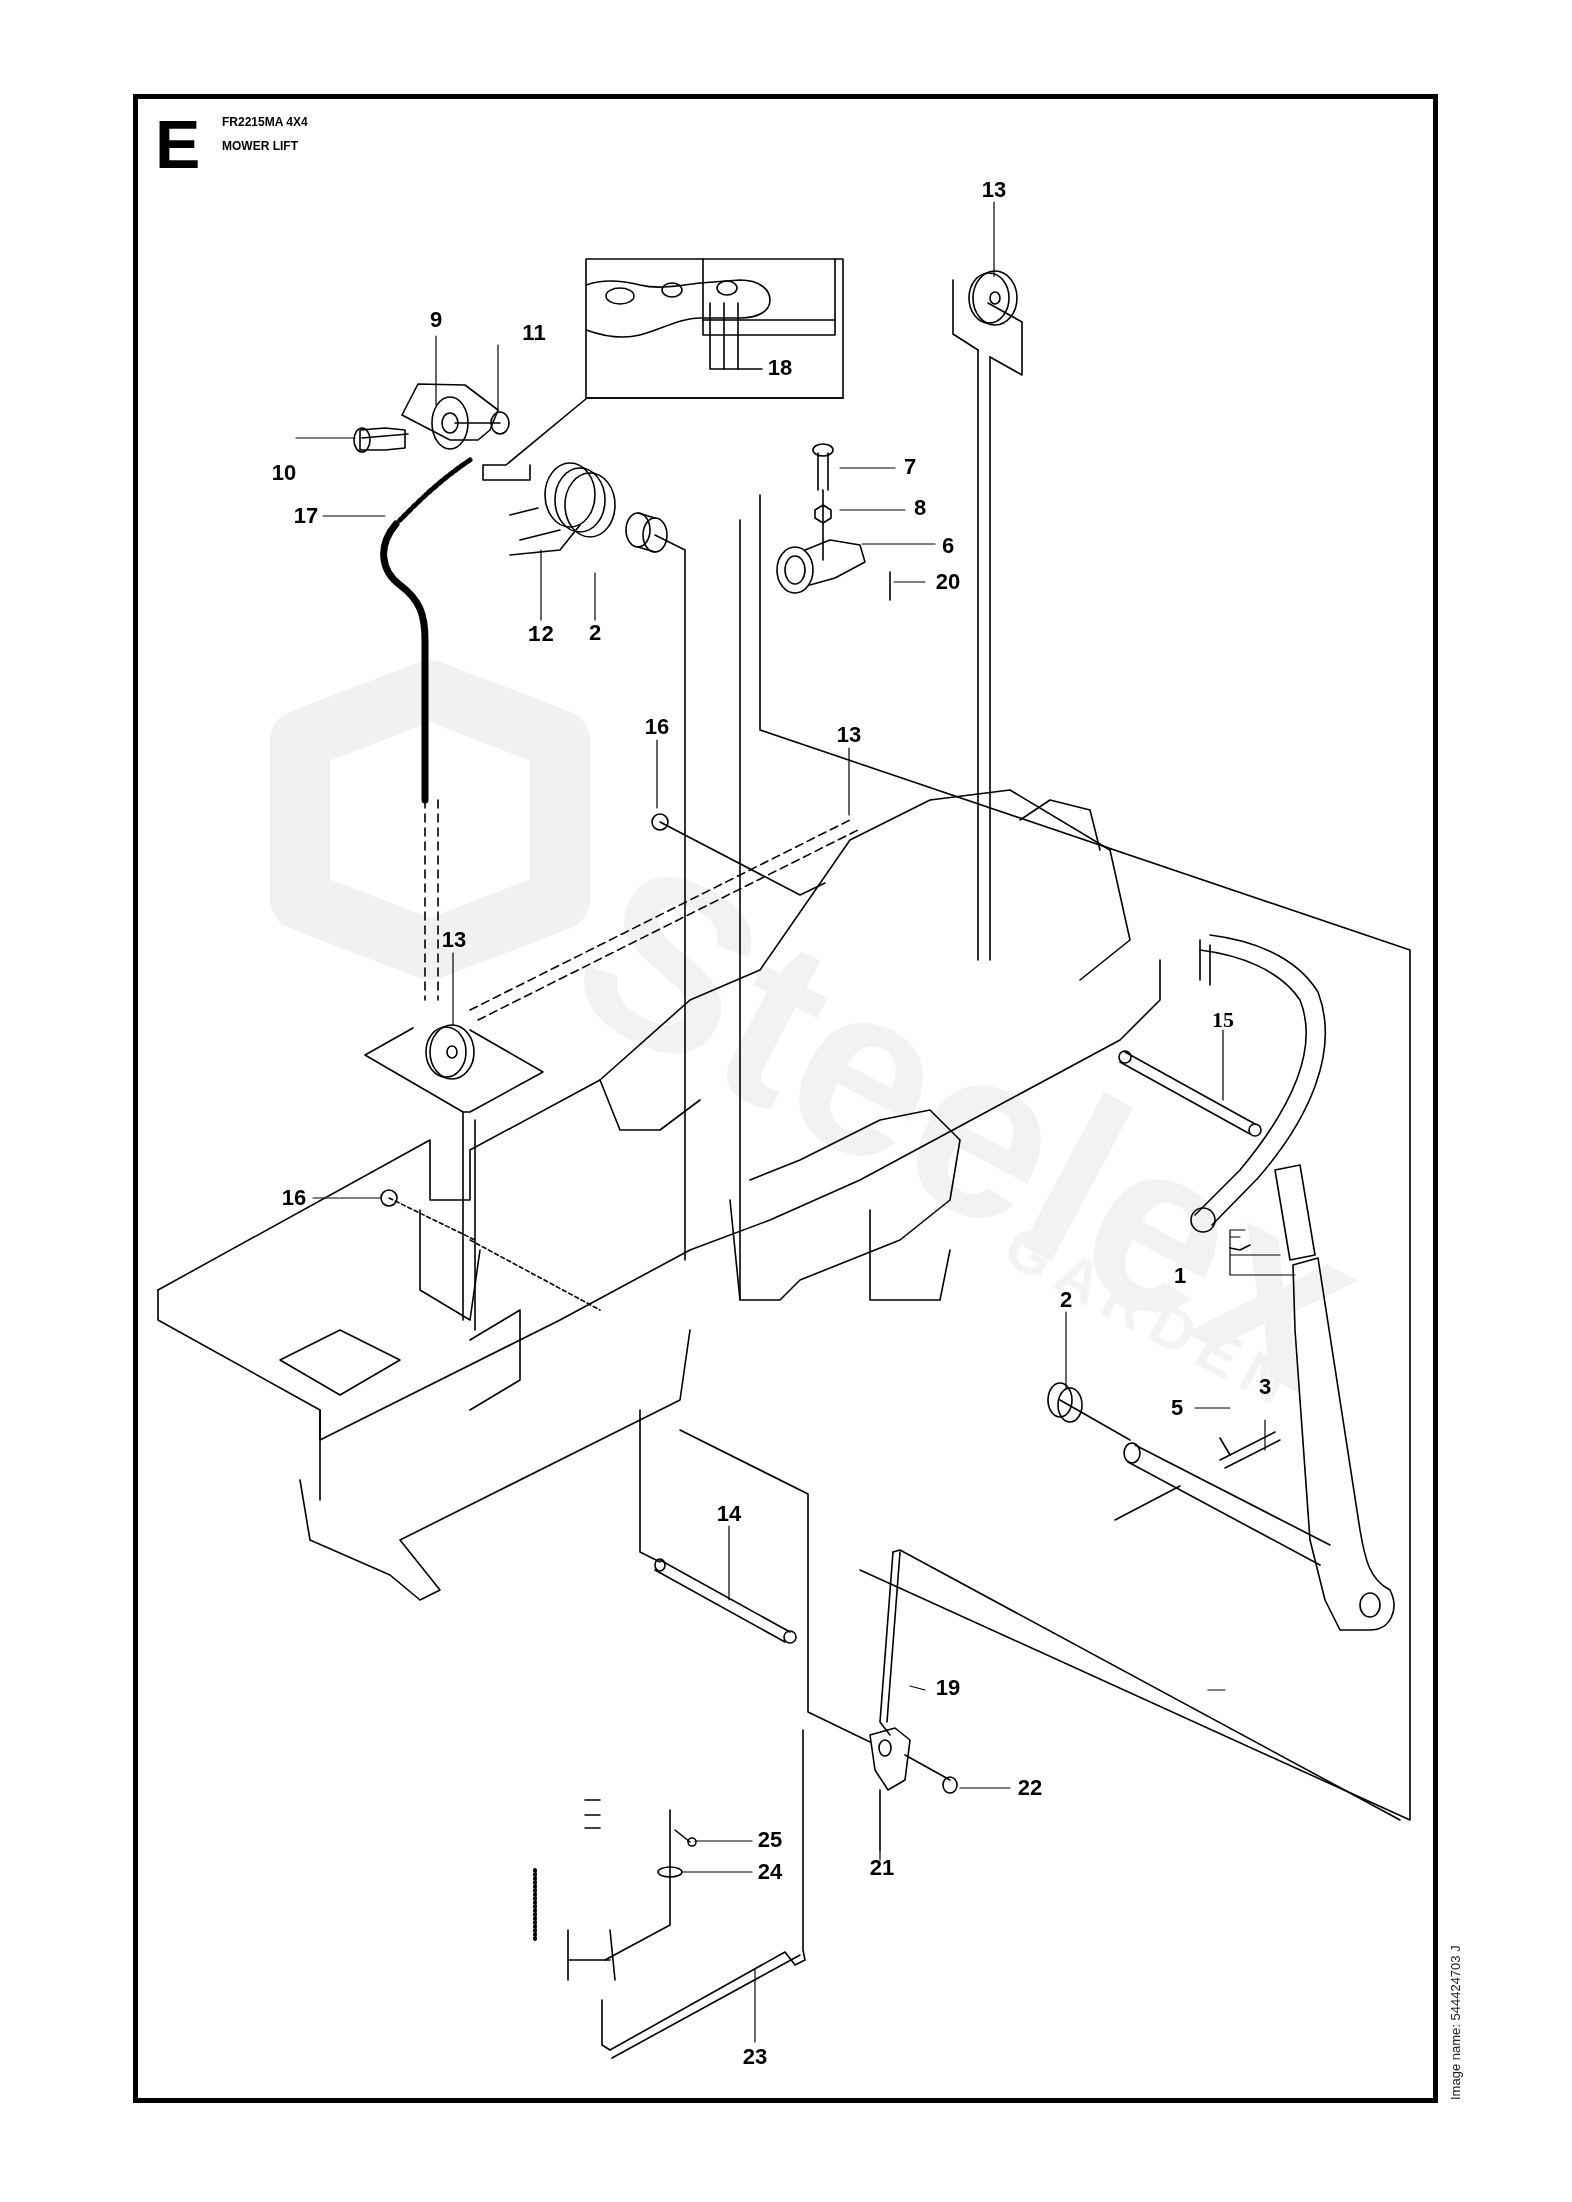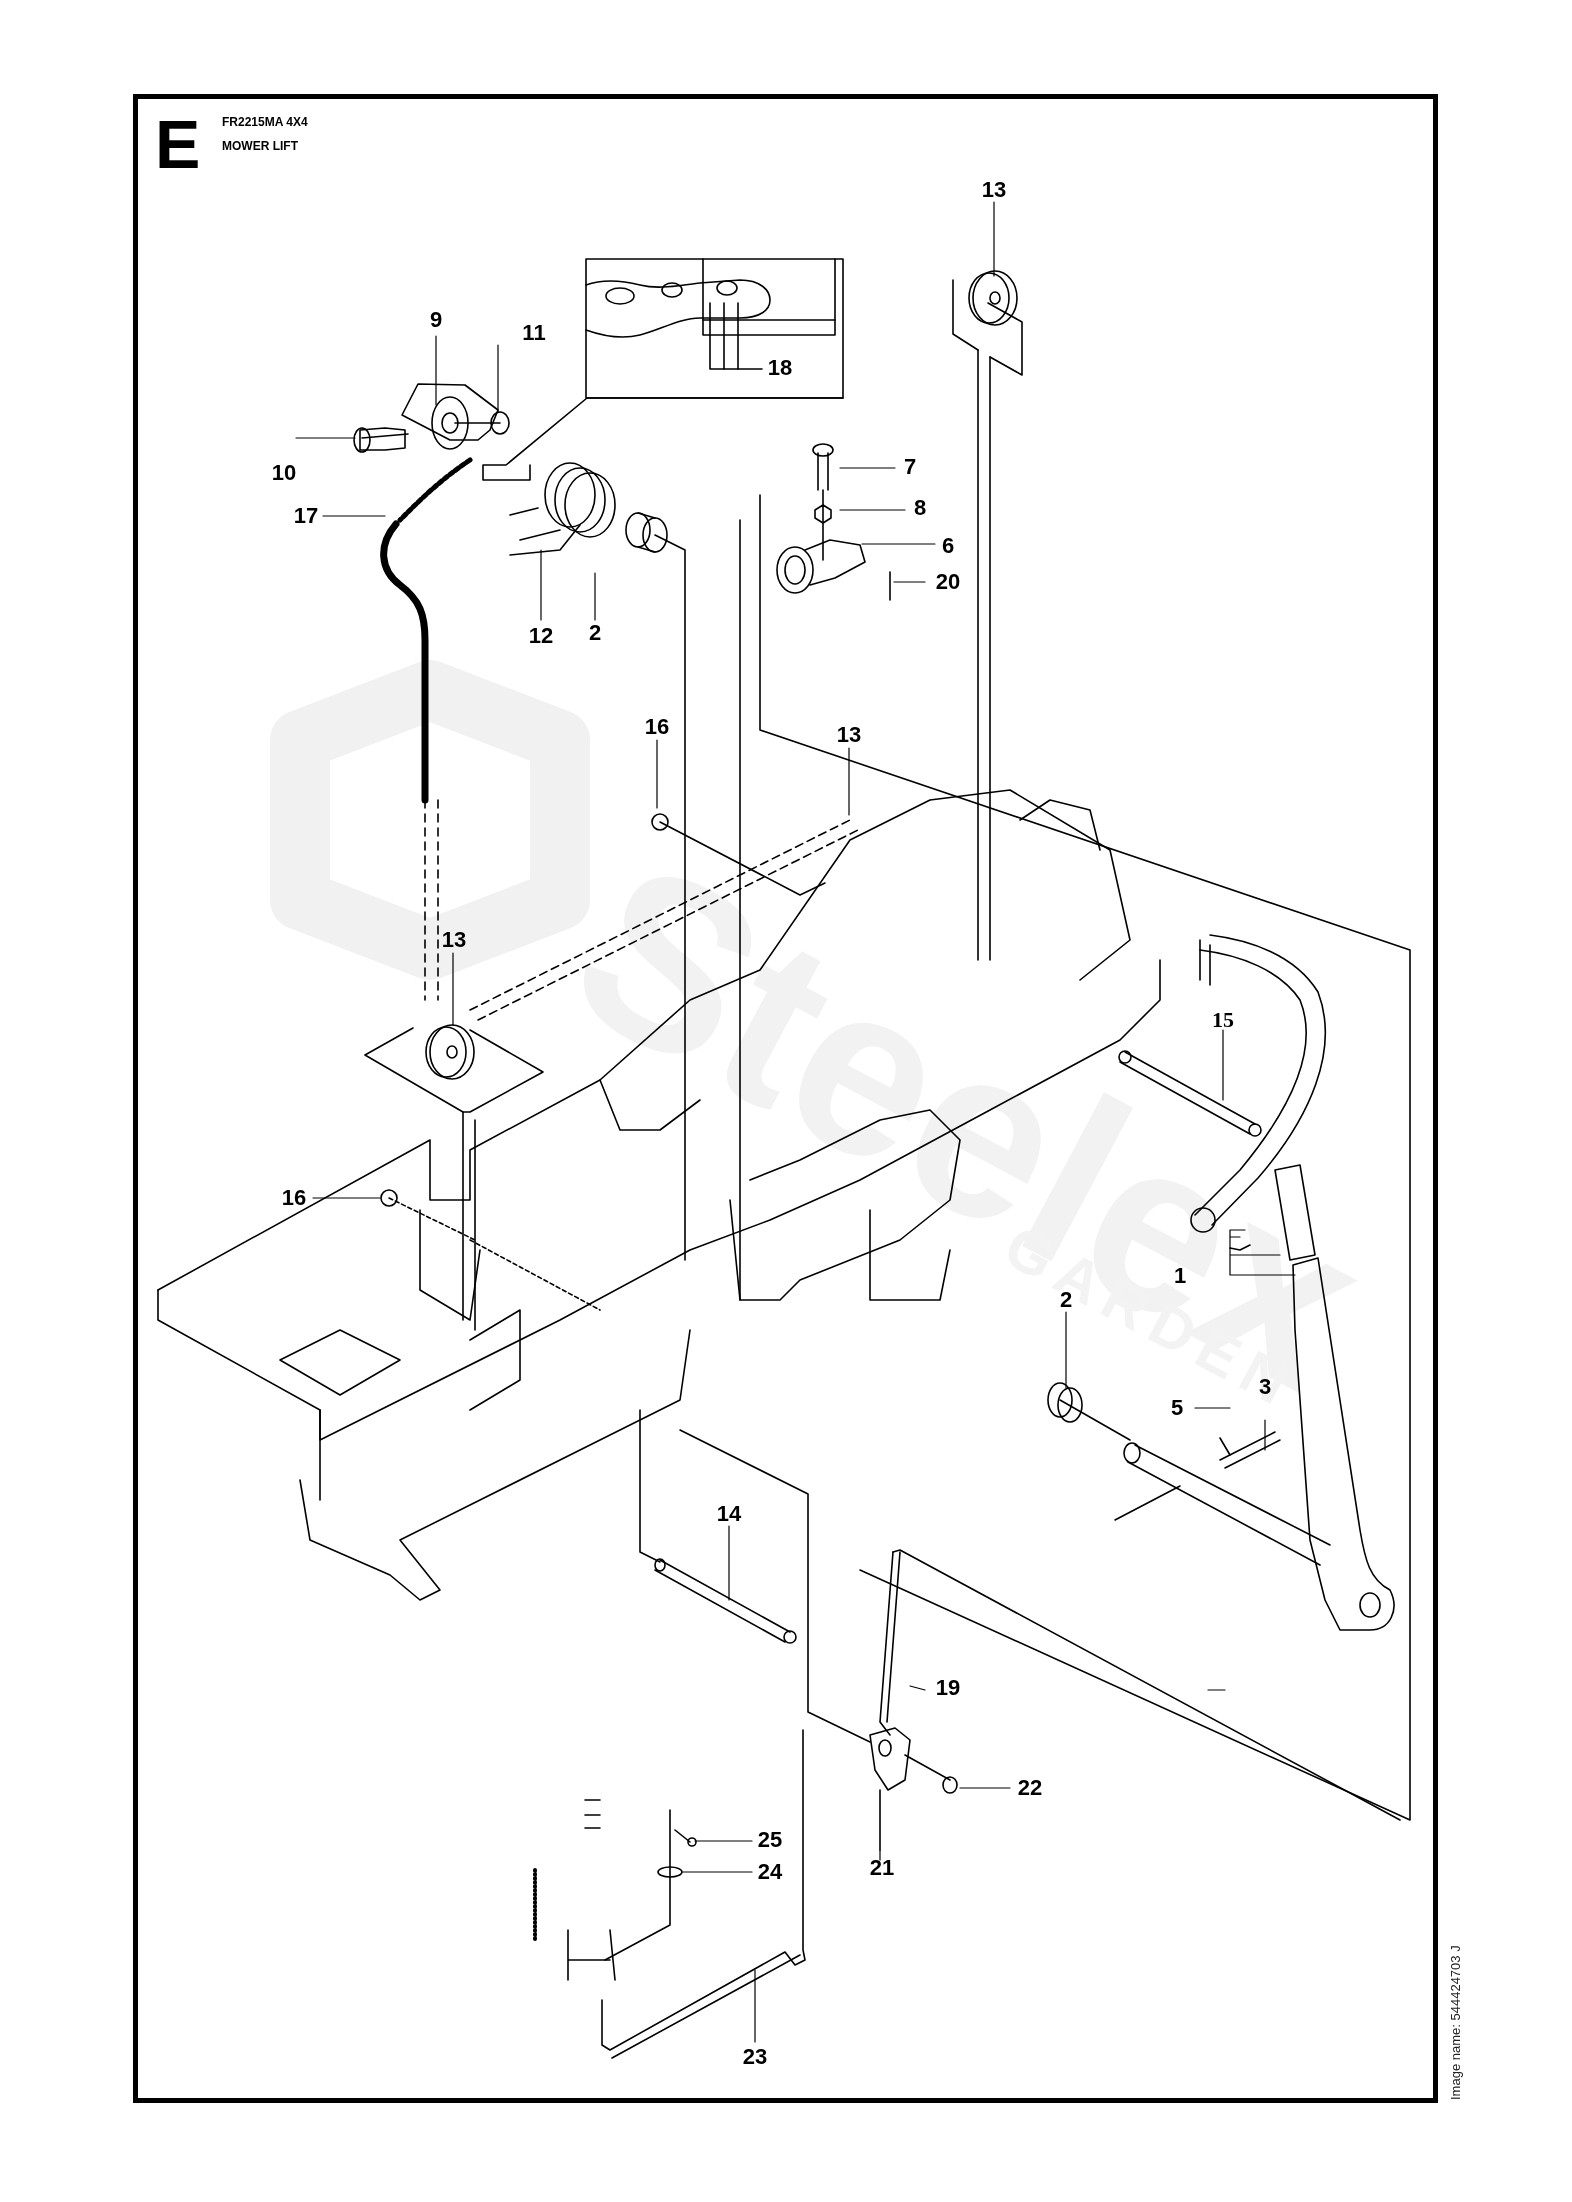--- a/index.html
+++ b/index.html
@@ -233,21 +233,21 @@
 <div class="callout" style="left:994px;top:190px;">13</div>
 <div class="callout" style="left:436px;top:320px;">9</div>
 <div class="callout" style="left:494px;top:333px;margin-left:40px;">11</div>
 <div class="callout" style="left:780px;top:368px;">18</div>
 <div class="callout" style="left:284px;top:437px;margin-top:36px;">10</div>
 <div class="callout" style="left:910px;top:467px;">7</div>
 <div class="callout" style="left:920px;top:508px;">8</div>
 <div class="callout" style="left:306px;top:516px;">17</div>
 <div class="callout" style="left:948px;top:546px;">6</div>
 <div class="callout" style="left:948px;top:582px;">20</div>
-<div class="callout" style="left:541px;top:636px;">12</div>
+<div class="callout" style="left:541px;top:636px;font-family:Liberation Mono, monospace;">12</div>
 <div class="callout" style="left:595px;top:633px;">2</div>
 <div class="callout" style="left:657px;top:727px;">16</div>
 <div class="callout" style="left:849px;top:735px;">13</div>
 <div class="callout" style="left:454px;top:940px;">13</div>
 <div class="callout" style="left:1223px;top:1020px;font-family:Liberation Serif, serif;">15</div>
 <div class="callout" style="left:294px;top:1198px;">16</div>
 <div class="callout" style="left:1180px;top:1276px;">1</div>
 <div class="callout" style="left:1066px;top:1300px;">2</div>
 <div class="callout" style="left:1177px;top:1408px;">5</div>
 <div class="callout" style="left:1265px;top:1387px;">3</div>

